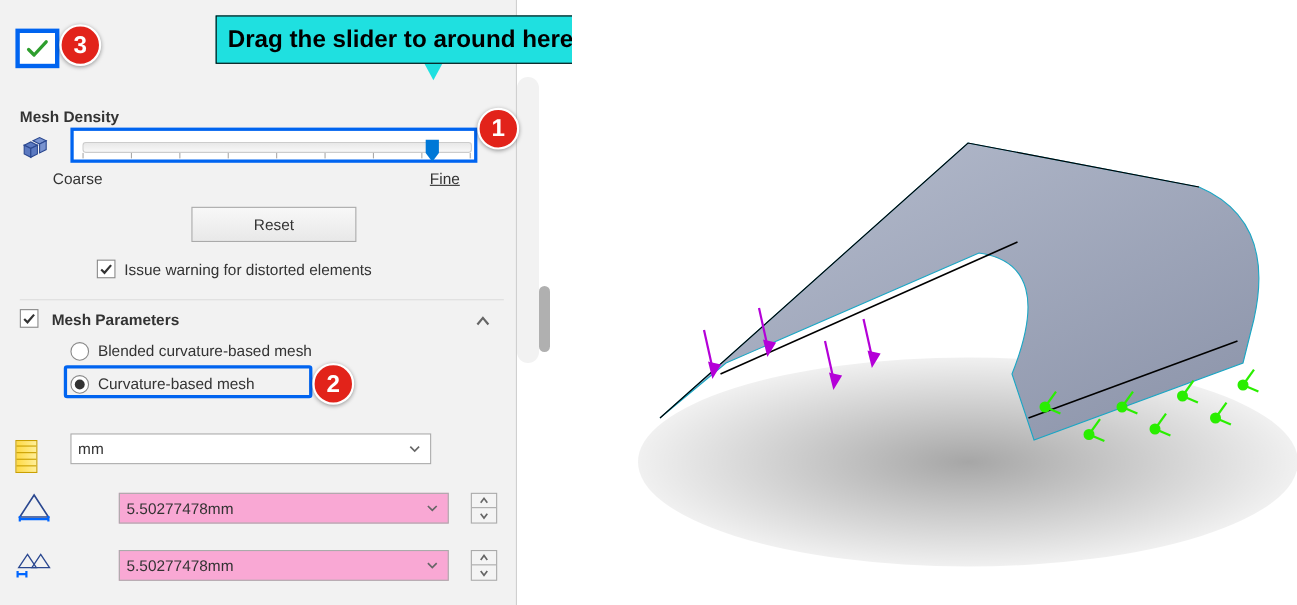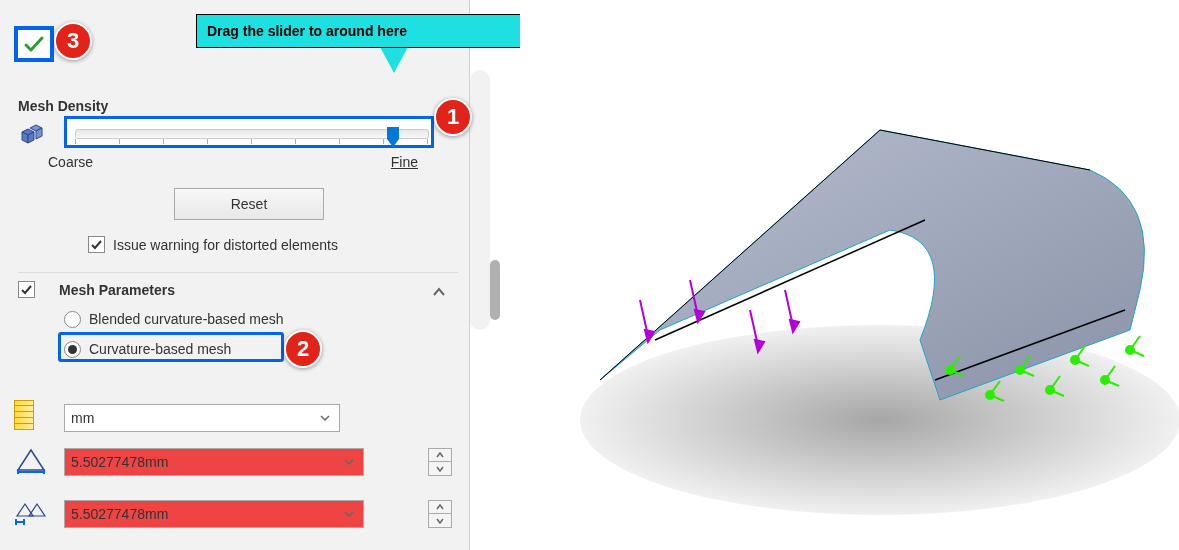--- a/index.html
+++ b/index.html
@@ -50,21 +50,21 @@
   }
   .confirm-btn svg { width: 24px; height: 24px; }
   .callout {
     position: absolute;
     left: 196px; top: 14px;
     width: 340px;
     background: #1fe0e0;
     border: 1px solid #000;
     color: #000;
     font-weight: 700;
-    font-size: 14px;
+    font-size: 22px;
     padding: 8px 10px;
   }
   .callout-tail {
     position: absolute;
     left: 380px; top: 47px;
     width: 0; height: 0;
     border-left: 14px solid transparent;
     border-right: 14px solid transparent;
     border-top: 26px solid #1fe0e0;
   }
@@ -158,21 +158,21 @@
   .cb svg { width: 13px; height: 13px; }
   .ex-row {
     position: absolute;
     left: 18px; top: 272px;
     width: 440px;
     display: flex;
     align-items: center;
     border-top: 1px solid #ddd;
     padding-top: 8px;
   }
-  .ex-row .label { font-weight: 700; color: #333; margin-left: 16px; }
+  .ex-row .label { font-weight: 700; color: #333; margin-left: 4px; }
   .chevron {
     position: absolute;
     right: 10px;
     top: 10px;
   }
   .radio-col {
     position: absolute;
     left: 64px; top: 304px;
   }
   .radio-row {
@@ -223,36 +223,37 @@
     color: #333;
   }
   .select .dd {
     position: absolute;
     right: 2px; top: 2px;
     width: 24px; height: 22px;
     display: flex;
     align-items: center;
     justify-content: center;
   }
-  .unit-select { left: 64px; top: 404px; width: 276px; }
+  .unit-select { left: 64px; top: 394px; width: 328px; }
   .spin-box {
     position: absolute;
     left: 64px;
     width: 328px; height: 28px;
   }
   .spin-input {
     height: 28px;
     width: 300px;
     border: 1px solid #aaa;
-    background: #ef4444;
+    background: #f9a8d4;
     padding: 0 6px;
     display: flex;
     align-items: center;
     position: relative;
     color: #333;
+    margin-left: 44px;
   }
   .spin-input .dd {
     position: absolute;
     right: 2px; top: 2px;
     width: 24px; height: 22px;
     display: flex;
     align-items: center;
     justify-content: center;
   }
   .spinner {

